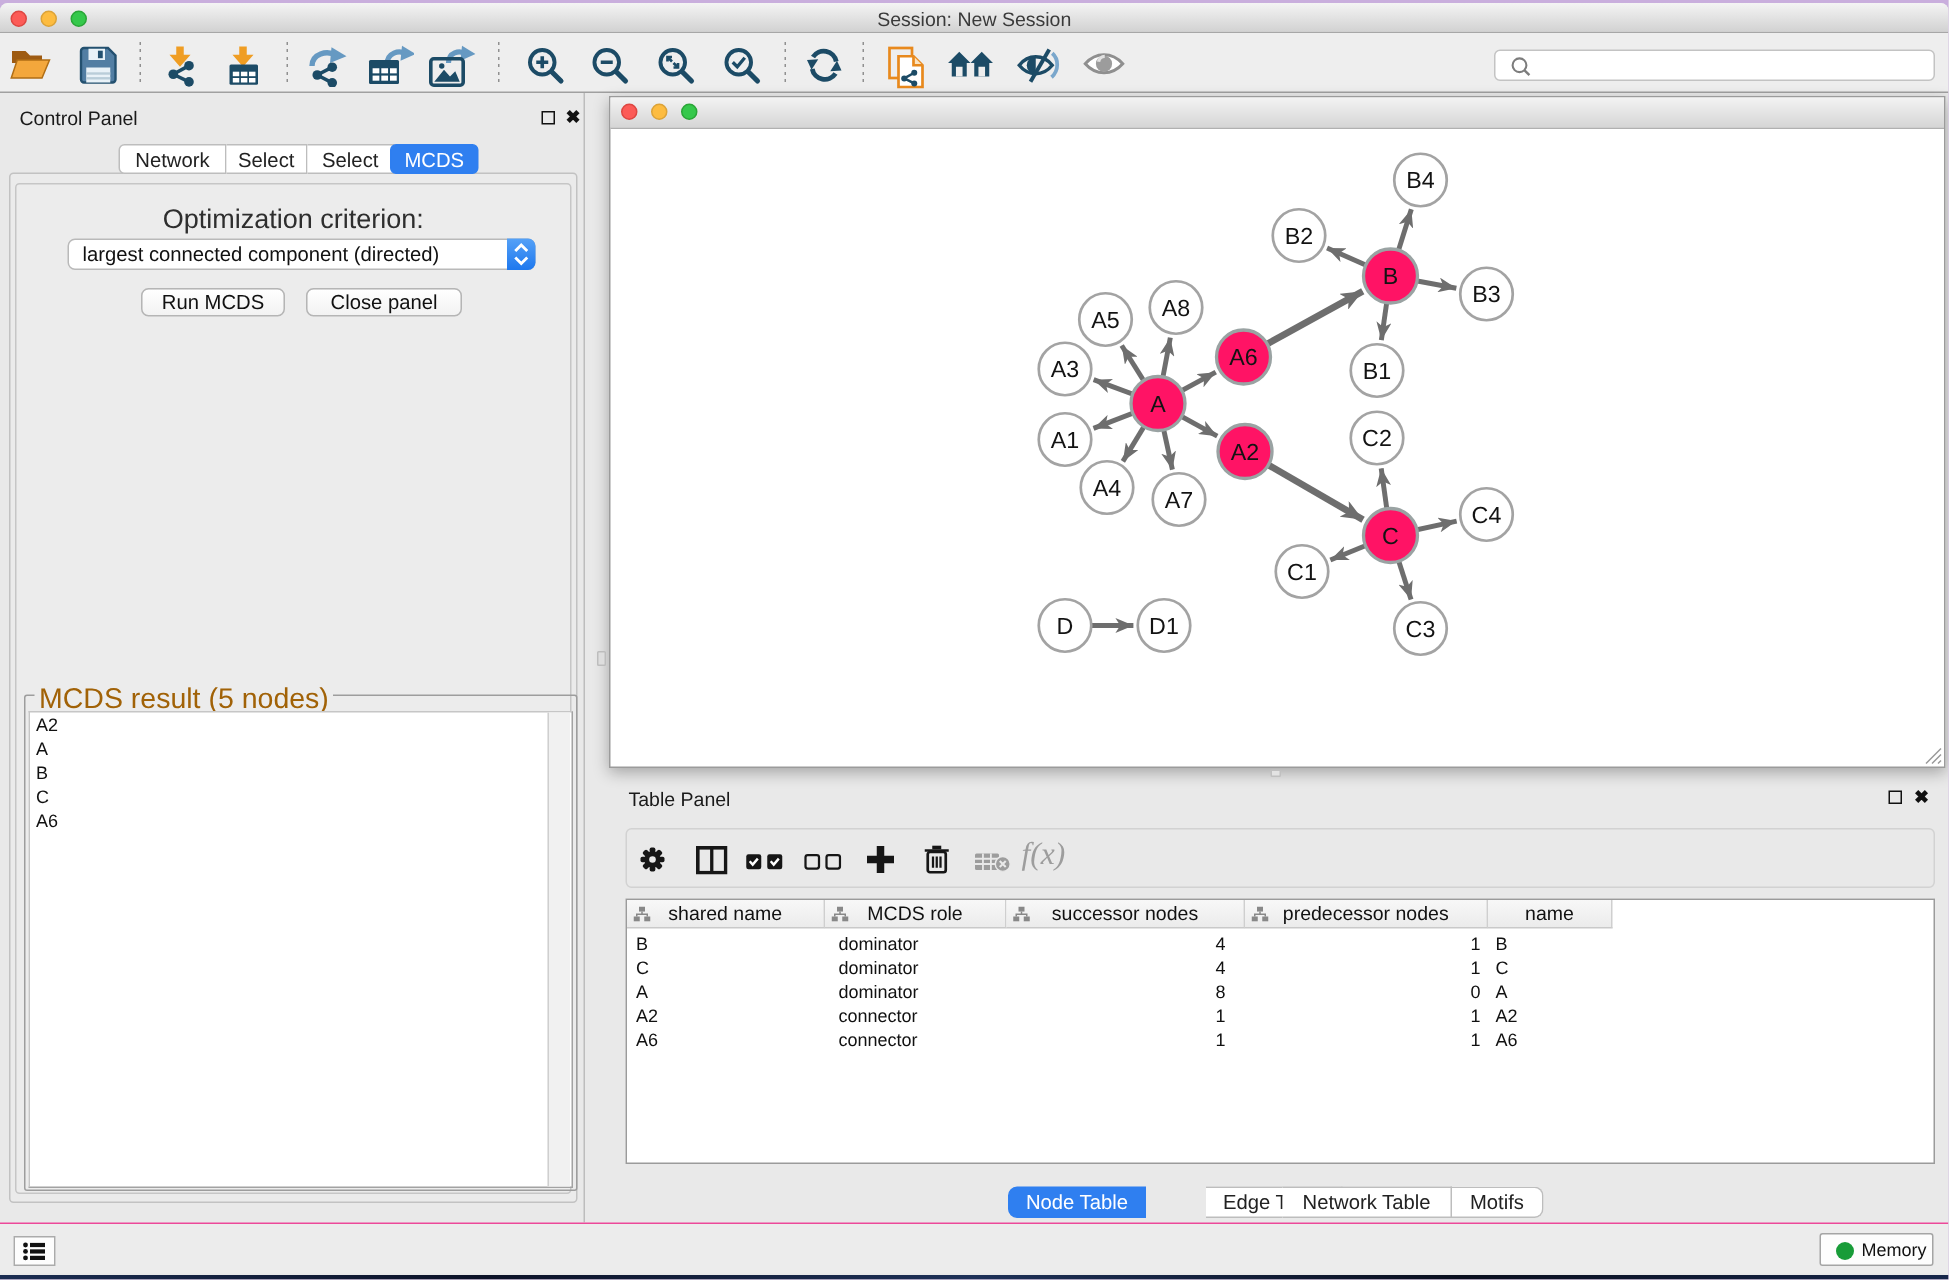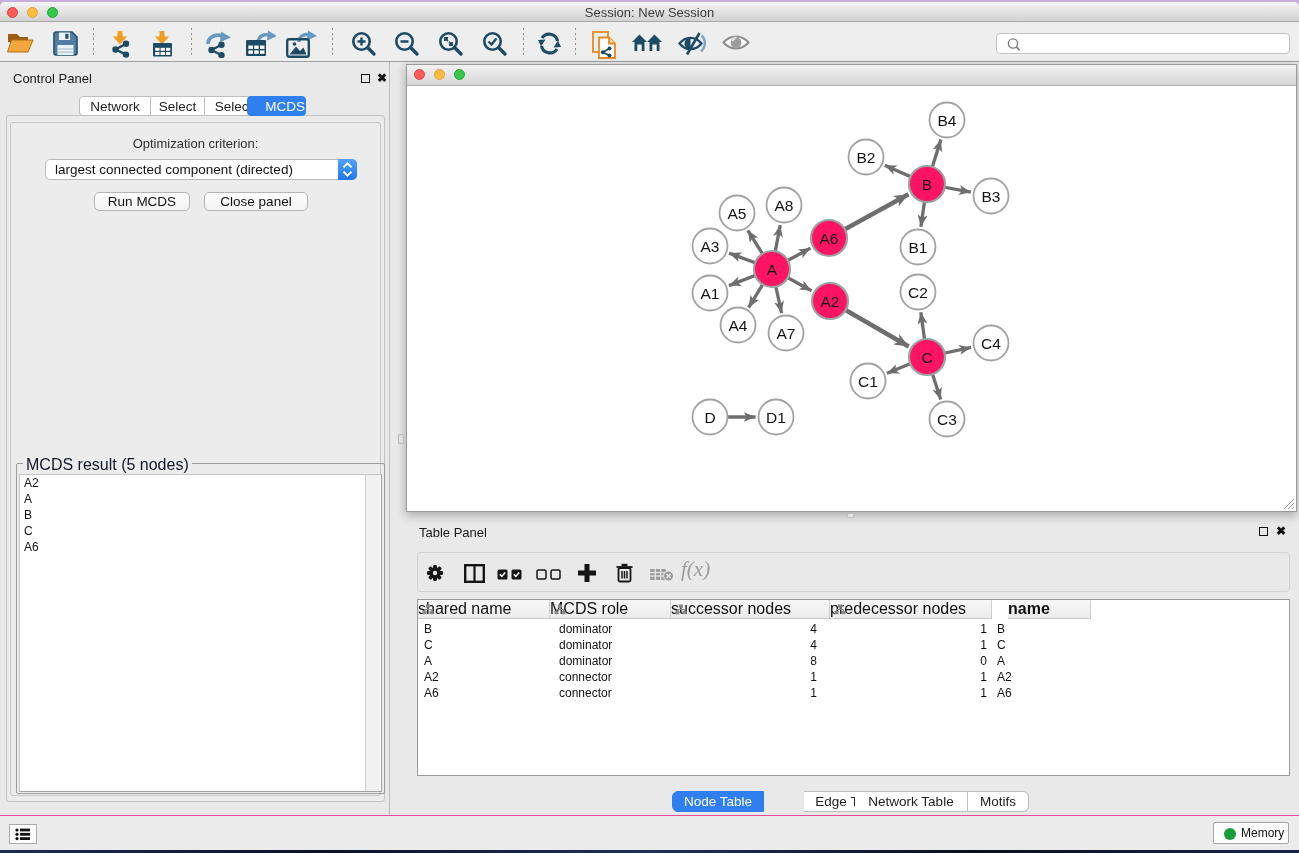--- a/index.html
+++ b/index.html
@@ -23,37 +23,37 @@
 #cpanel{position:absolute;left:0;top:60px;width:390px;height:753px;background:#e9e9e9;border-right:1px solid #bdbdbd;text-decoration:underline;}
 .ptitle{font-size:13px;color:#1a1a1a;}
 .wc-sq{position:absolute;width:9px;height:9px;border:1.5px solid #111;}
 .wc-x{position:absolute;font-size:12px;font-weight:bold;color:#111;line-height:10px;}
 .tabwhite{position:absolute;background:#fff;border:1px solid #bdbdbd;font-size:13.5px;color:#222;text-align:center;}
 .tabblue{position:absolute;background:#2f7ff0;border:1px solid #2f7ff0;border-radius:4px;font-size:13.5px;color:#fff;text-align:center;}
 #cpcontent{position:absolute;left:6px;top:53px;width:379px;height:687px;border:1px solid #c2c2c2;border-radius:3px;background:#ebebeb;}
 #mcdsinner{position:absolute;left:3px;top:6px;width:371px;height:674px;border:1px solid #c6c6c6;border-radius:3px;background:#ececec;}
 .btn{position:absolute;height:19px;background:linear-gradient(#ffffff,#f2f2f2);border:1px solid #b5b5b5;border-radius:5px;font-size:13.5px;color:#111;text-align:center;line-height:17px;}
 #groupbox{position:absolute;left:16px;top:401px;width:369px;height:331px;border:1px solid #9d9d9d;border-radius:2px;}
-#grouplabel{position:absolute;left:6px;top:-8px;background:#ececec;padding:0 3px;font-size:16px;color:#0f172a;}
+#grouplabel{position:absolute;left:6px;top:-8px;background:#ececec;padding:0 3px;font-size:19px;color:#a16207;}
 #mlist{position:absolute;left:2px;top:10px;width:363px;height:318px;background:#fff;border:1px solid #a2a2a2;border-top-color:#c6c6c6;border-left-color:#c6c6c6;}
 #mlist .sb{position:absolute;right:1px;top:0;width:15px;height:100%;background:#f1f1f1;border-left:1px solid #cfcfcf;}
 #mlist .items{position:absolute;left:4px;top:0px;font-size:12px;line-height:16px;color:#111;}
 
 #netwin{position:absolute;left:406px;top:62px;width:891px;height:448px;background:#fff;border:1px solid #9b9b9b;box-shadow:0 3px 10px rgba(0,0,0,0.3);}
 #nettitle{position:absolute;left:0;top:0;width:100%;height:21px;background:linear-gradient(#f3f3f3,#d5d5d5);border-bottom:1px solid #b0b0b0;}
 #nettitle .t1{left:7px;top:4px;background:#fc5b57;border:1px solid #dd4742;}
 #nettitle .t2{left:27px;top:4px;background:#fdbc40;border:1px solid #dca338;}
 #nettitle .t3{left:47px;top:4px;background:#35c84b;border:1px solid #2aa637;}
 #nettitle .nt{position:absolute;top:3px;width:100%;text-align:center;font-size:13px;color:#333;}
 .nl{font-size:15.5px;fill:#131313;text-anchor:middle;font-family:"Liberation Sans",sans-serif;}
 
 #tpanel{position:absolute;left:391px;top:508px;width:908px;height:305px;background:#e9e9e9;}
 #ttool{position:absolute;left:26px;top:42px;width:873px;height:40px;border:1px solid #d2d2d2;border-radius:4px;background:#e9e9e9;}
 #ttable{position:absolute;left:26px;top:89px;width:873px;height:177px;background:#fff;border:1px solid #9b9b9b;}
-.th{position:absolute;top:0;height:19px;background:linear-gradient(#f8f8f8,#ebebeb);border-right:1px solid #cfcfcf;border-bottom:1px solid #c9c9c9;font-size:16px;color:#111;line-height:18px;}
+.th{position:absolute;top:0;height:19px;background:linear-gradient(#f8f8f8,#ebebeb);border-right:1px solid #cfcfcf;border-bottom:1px solid #c9c9c9;font-size:13px;color:#111;text-align:center;line-height:18px;}
 .hicon{position:absolute;left:4px;top:4px;}
 .tr{position:absolute;height:16px;font-size:12px;color:#111;line-height:16px;}
 .en{stroke-width:3.3px;}
 .et{stroke-width:4.5px;}
 
 #statusbar{position:absolute;left:0;top:813px;width:1299px;height:34px;background:#ececec;border-top:1px solid #ec4899;}
 #listbtn{position:absolute;left:9px;top:8px;width:28px;height:20px;background:#fdfdfd;border:1px solid #ababab;}
 #membtn{position:absolute;left:1213px;top:6px;width:76px;height:22px;background:#fdfdfd;border:1px solid #a5a5a5;border-radius:2px;font-size:11.5px;color:#111;}
 </style>
 </head>
@@ -186,21 +186,21 @@
       <circle cx="8" cy="7.5" r="4.6" fill="none" stroke="#7d7d7d" stroke-width="1.4"></circle>
       <line x1="11.4" y1="10.9" x2="14.6" y2="14.1" stroke="#7d7d7d" stroke-width="1.6"></line>
     </svg></div>
   </div>
   <div id="cpanel">
     <div class="ptitle abs" style="left:13px;top:9px;">Control Panel</div>
     <div class="wc-sq" style="left:361px;top:12px;"></div>
     <div class="wc-x" style="left:377px;top:11px;">✖</div>
     <div id="cpcontent">
       <div id="mcdsinner">
-        <div class="abs" style="left:0;top:13px;width:100%;text-align:center;font-size:13px;color:#2e2e2e;">Optimization criterion:</div>
+        <div class="abs" style="left:0;top:13px;width:100%;text-align:center;font-size:18px;color:#2e2e2e;">Optimization criterion:</div>
         <div class="abs" style="left:34px;top:36px;width:312px;height:21px;background:#fff;border:1px solid #b9b9b9;border-radius:5px;">
           <div class="abs" style="left:9px;top:2px;font-size:13.5px;color:#111;">largest connected component (directed)</div>
           <div class="abs" style="right:-1px;top:-1px;width:19px;height:21px;background:linear-gradient(#55a1f7,#1e78ee);border-radius:0 5px 5px 0;">
             <svg width="19" height="21" viewBox="0 0 19 21">
               <path d="M5.5 8.3 L9.5 4.3 13.5 8.3" fill="none" stroke="#fff" stroke-width="1.9"></path>
               <path d="M5.5 12.7 L9.5 16.7 13.5 12.7" fill="none" stroke="#fff" stroke-width="1.9"></path>
             </svg>
           </div>
         </div>
         <div class="btn" style="left:83px;top:69px;width:96px;">Run MCDS</div>
@@ -210,21 +210,21 @@
     <div id="groupbox">
       <div id="grouplabel">MCDS result (5 nodes)</div>
       <div id="mlist">
         <div class="sb"></div>
         <div class="items">A2<br>A<br>B<br>C<br>A6</div>
       </div>
     </div>
     <div class="tabwhite" style="left:79px;top:34px;width:72px;height:20px;line-height:19px;border-radius:4px 0 0 4px;">Network</div>
     <div class="tabwhite" style="left:151px;top:34px;width:54px;height:20px;line-height:19px;border-left:none;">Select</div>
     <div class="tabwhite" style="left:205px;top:34px;width:58px;height:20px;line-height:19px;border-left:none;">Select</div>
-    <div class="tabblue" style="left:247px;top:34px;width:59px;height:20px;line-height:19px;text-align:right;">MCDS</div>
+    <div class="tabblue" style="left:260px;top:34px;width:59px;height:20px;line-height:19px;">MCDS</div>
   </div>
   <div id="tpanel">
     <div class="ptitle abs" style="left:28px;top:15px;">Table Panel</div>
     <div class="wc-sq" style="left:868px;top:17px;"></div>
     <div class="wc-x" style="left:885px;top:16px;">✖</div>
     <div id="ttool">
       <svg class="abs" style="left:8px;top:11px;" width="18" height="18" viewBox="0 0 18 18">
         <g fill="#161616">
           <rect x="7.1" y="1" width="3.8" height="16" rx="1.2"></rect>
           <rect x="1" y="7.1" width="16" height="3.8" rx="1.2"></rect>
@@ -290,21 +290,21 @@
               <rect x="0.5" y="7" width="4" height="3.2" fill="#888"></rect>
               <rect x="7.5" y="7" width="4" height="3.2" fill="#888"></rect>
               <path d="M6 3.7 v1.8 M2.5 7 v-1.5 h7 V7" fill="none" stroke="#888" stroke-width="1"></path>
             </svg>successor nodes</div>
       <div class="th" style="left:412px;width:162px;"><svg class="hicon" width="12" height="11" viewBox="0 0 12 11">
               <rect x="4" y="0.5" width="4" height="3.2" fill="#888"></rect>
               <rect x="0.5" y="7" width="4" height="3.2" fill="#888"></rect>
               <rect x="7.5" y="7" width="4" height="3.2" fill="#888"></rect>
               <path d="M6 3.7 v1.8 M2.5 7 v-1.5 h7 V7" fill="none" stroke="#888" stroke-width="1"></path>
             </svg>predecessor nodes</div>
-      <div class="th" style="left:590px;width:83px;font-weight:bold;">name</div>
+      <div class="th" style="left:574px;width:83px;">name</div>
       <div class="tr" style="left:6px;top:21px;width:120px;">B</div>
           <div class="tr" style="left:141px;top:21px;width:110px;">dominator</div>
           <div class="tr" style="left:253px;top:21px;width:146px;text-align:right;">4</div>
           <div class="tr" style="left:412px;top:21px;width:157px;text-align:right;">1</div>
           <div class="tr" style="left:579px;top:21px;width:80px;">B</div>
       <div class="tr" style="left:6px;top:37px;width:120px;">C</div>
           <div class="tr" style="left:141px;top:37px;width:110px;">dominator</div>
           <div class="tr" style="left:253px;top:37px;width:146px;text-align:right;">4</div>
           <div class="tr" style="left:412px;top:37px;width:157px;text-align:right;">1</div>
           <div class="tr" style="left:579px;top:37px;width:80px;">C</div>

